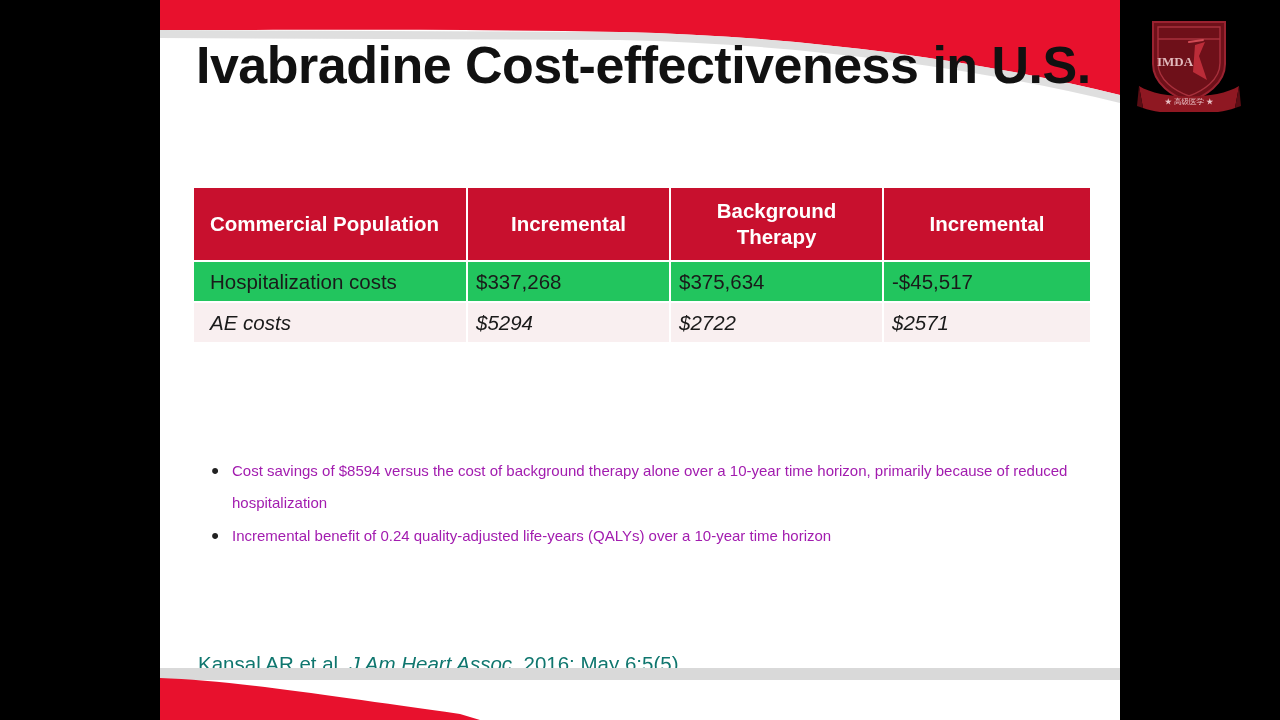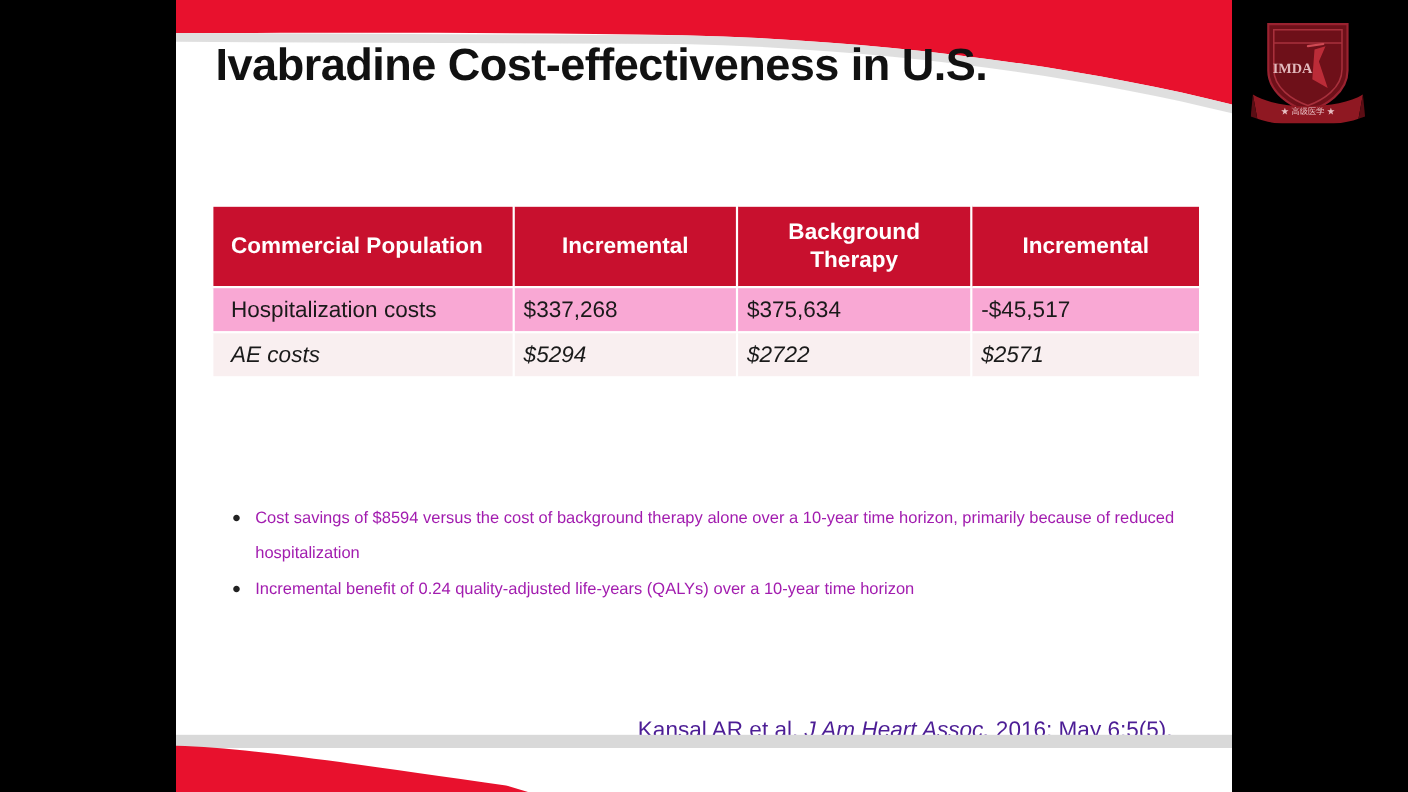--- a/index.html
+++ b/index.html
@@ -47,21 +47,21 @@
     height: 70px;
     pointer-events: none;
   }
 
   
   #slide-title {
     position: absolute;
     left: 36px;
     top: 38px;
     width: 880px;
-    font-size: 41px;
+    font-size: 52px;
     font-weight: bold;
     color: #111111;
     letter-spacing: -0.5px;
     line-height: 1.05;
     white-space: nowrap;
   }
 
   
   #cost-table {
     position: absolute;
@@ -95,21 +95,21 @@
     color: #1a1a1a;
     height: 41px;
     vertical-align: middle;
     text-align: left;
     padding: 2px 8px;
   }
   #cost-table tbody td.row-label {
     text-align: left;
     padding-left: 16px;
   }
-  #cost-table tbody tr.band-dark td { background: #f9a8d4; margin-top: 40px; }
+  #cost-table tbody tr.band-dark td { background: #22c55e; margin-top: 40px; }
   #cost-table tbody tr.band-light td { background: #F9EFF0; font-style: italic; }
 
   
   col.c0 { width: 274px; }
   col.c1 { width: 203px; }
   col.c2 { width: 213px; }
   col.c3 { width: 208px; }
 
   
   #bullets {
@@ -137,23 +137,22 @@
     line-height: 32px;
     color: #a21caf;
   }
 
   
   #citation {
     position: absolute;
     left: 38px;
     top: 652px;
     width: 890px;
-    text-align: right;
     font-size: 20.5px;
-    color: #4c1d95;
+    color: #0f766e;
     padding-right: 22px;
   }
   #citation .journal { font-style: italic; }
 
   
   #logo {
     position: absolute;
     left: 1137px;
     top: 12px;
     width: 104px;

